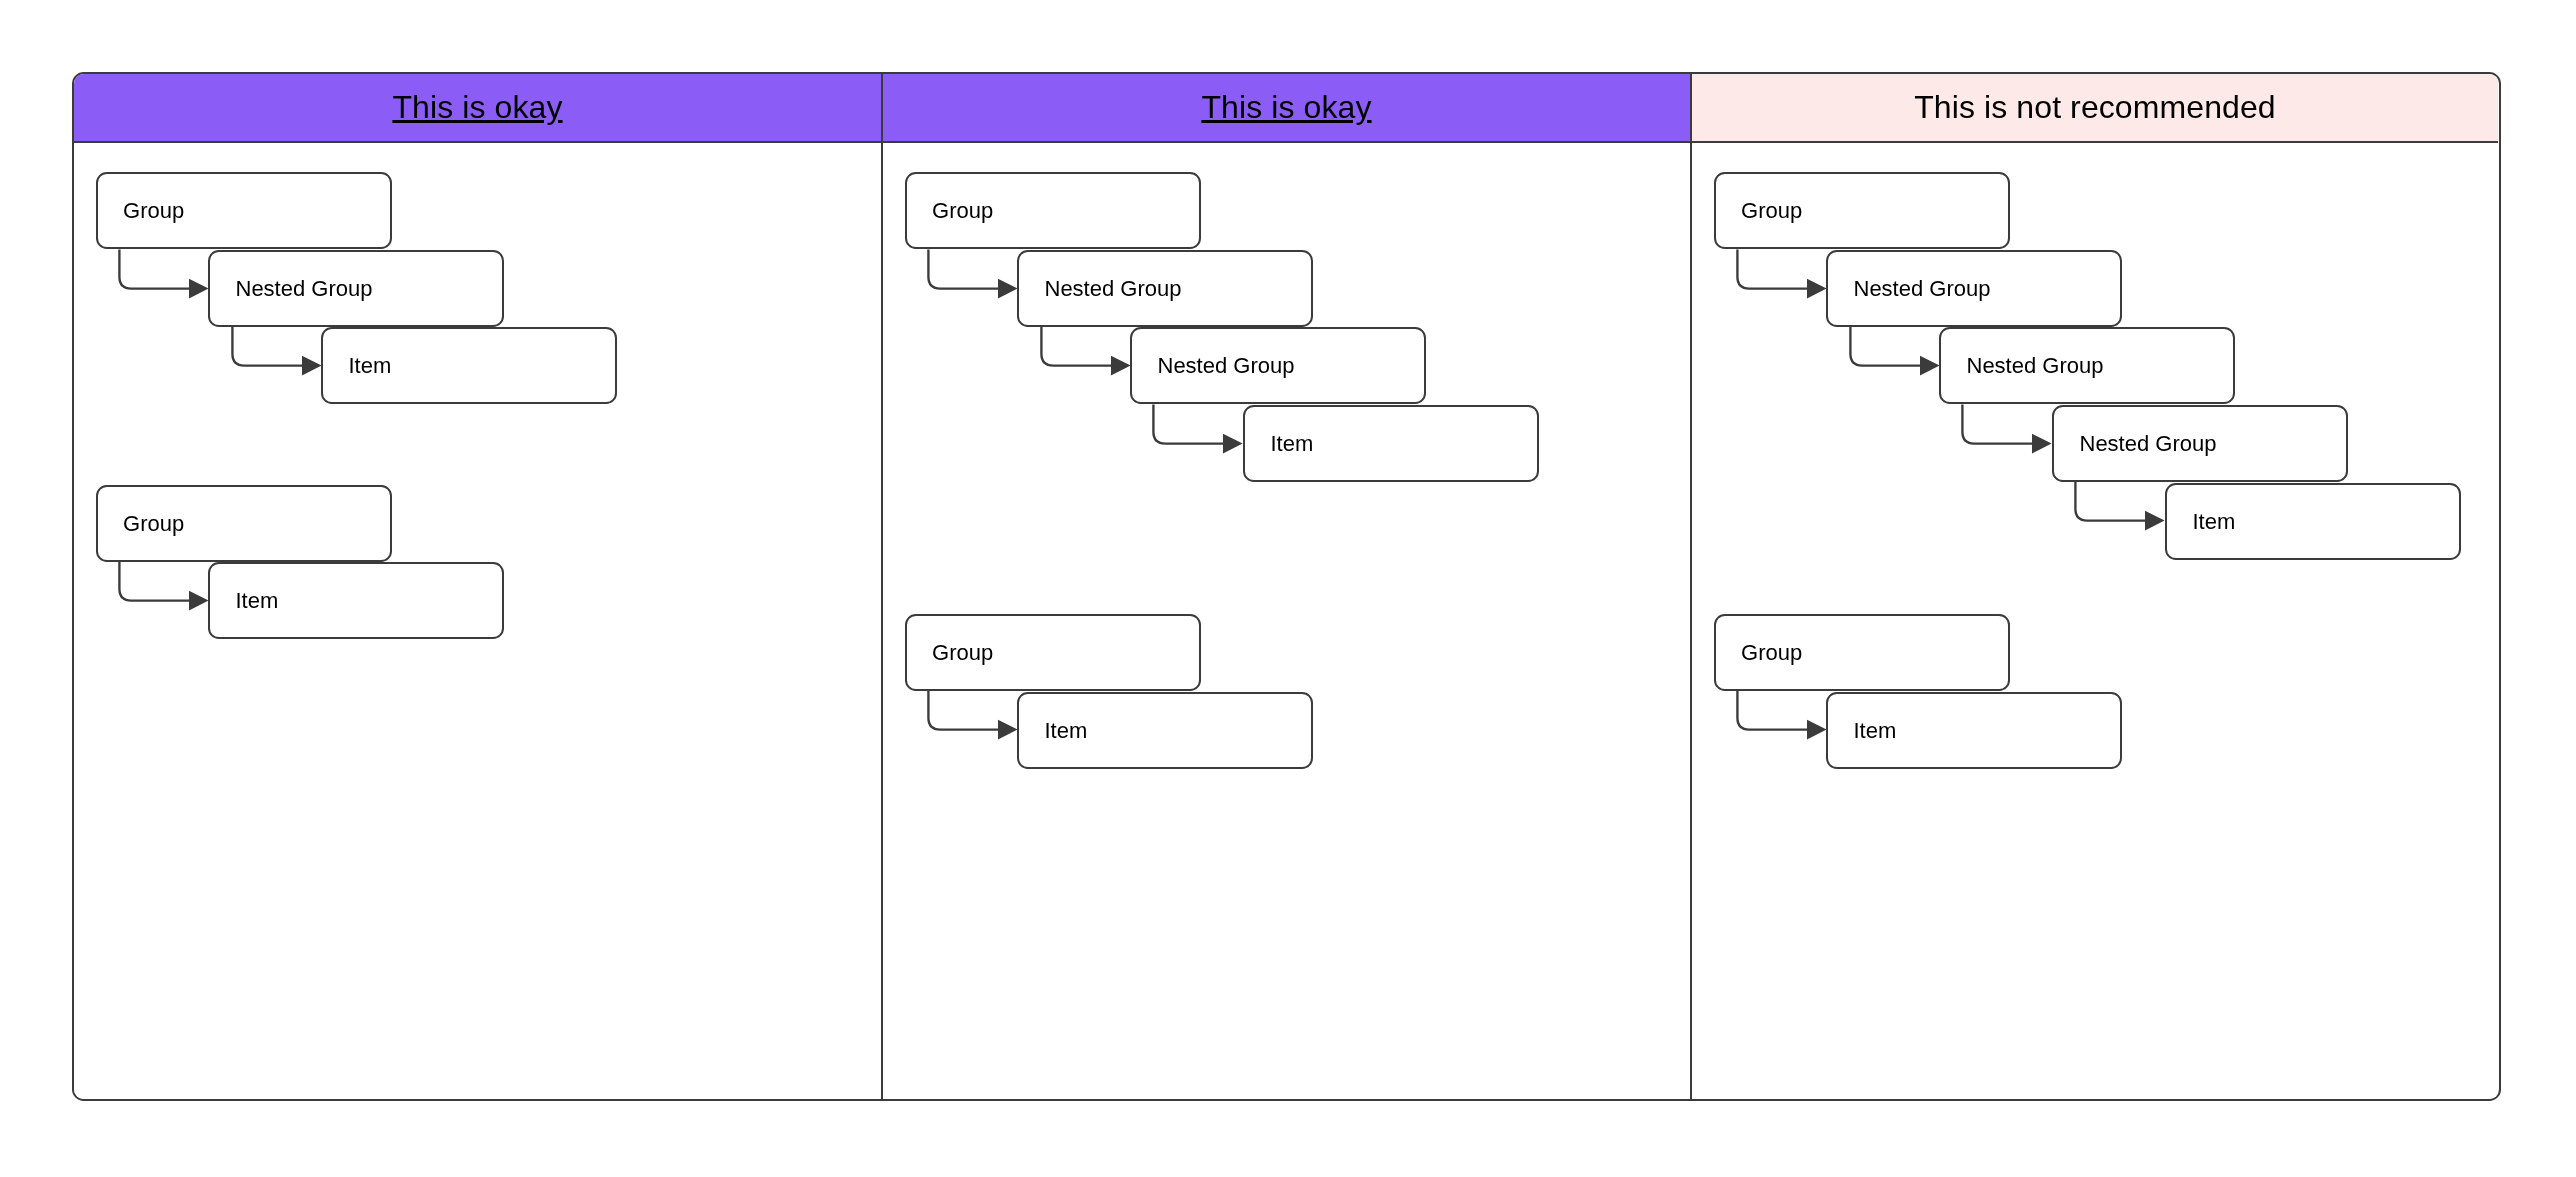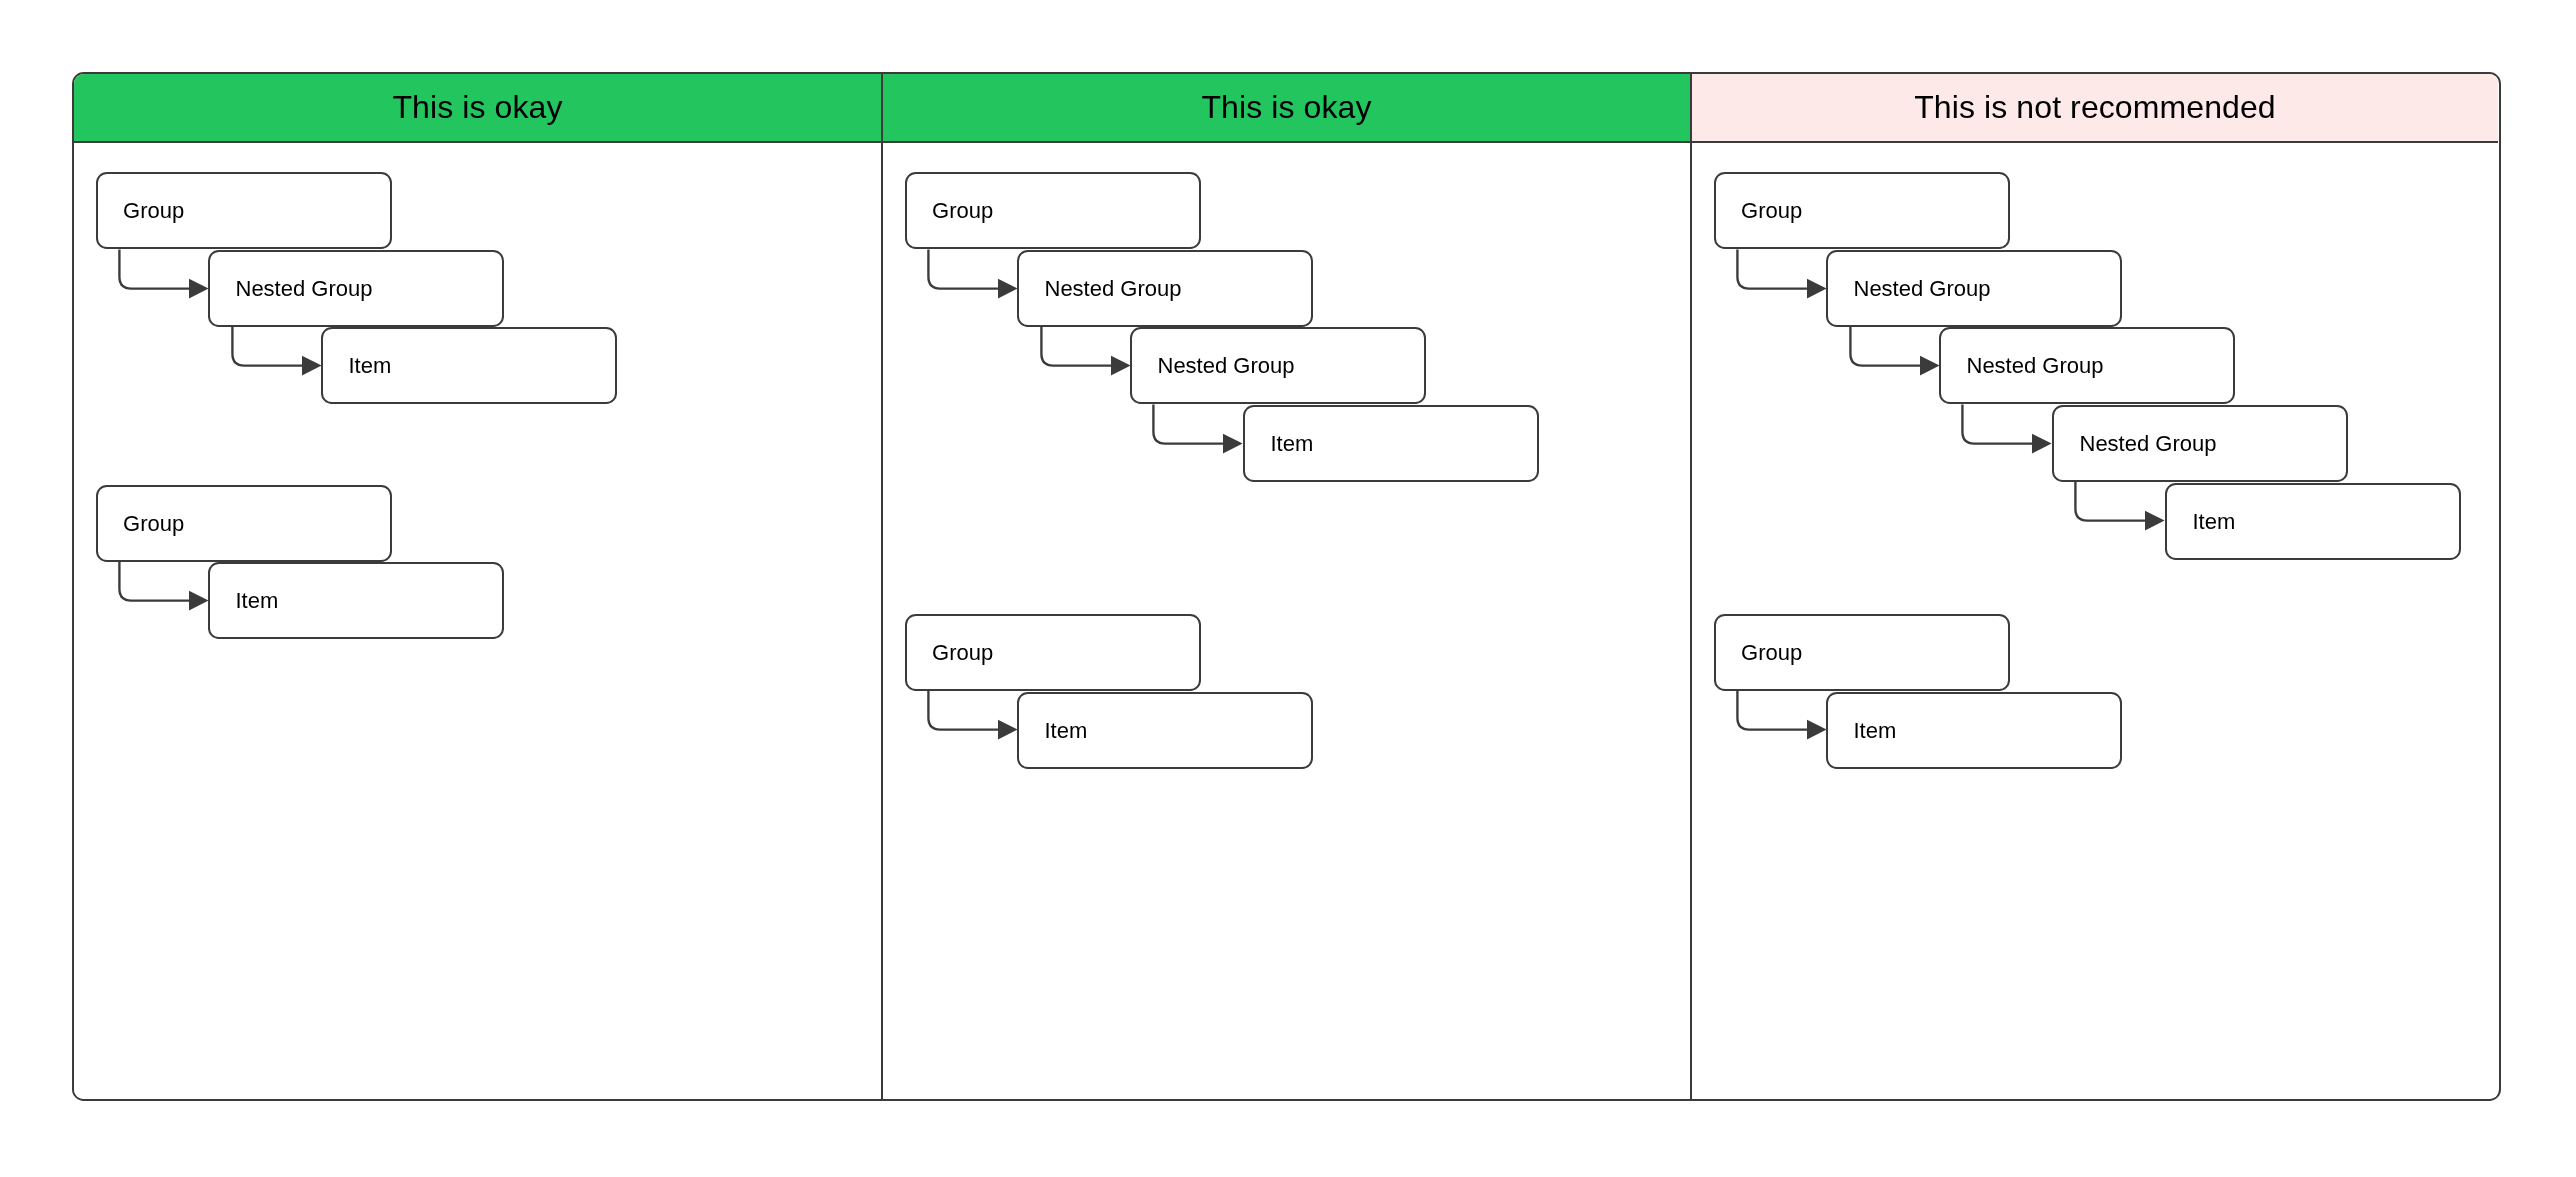--- a/index.html
+++ b/index.html
@@ -63,21 +63,21 @@
     box-sizing: border-box;
     border-bottom: 2.9px solid #3b3b3b;
     display: flex;
     align-items: center;
     justify-content: center;
     font-size: 32px;
     color: #000000;
     letter-spacing: 0.1px;
     white-space: nowrap;
   }
-  .col-header.ok  { background: #22c55e; }
+  .col-header.ok  { background: #8b5cf6; text-decoration: underline; }
   .col-header.bad { background: #fce9e8; }
 
   
   .col-body {
     position: relative;
     flex: 1 1 auto;
     background: #ffffff;
     overflow: hidden;
   }
 

